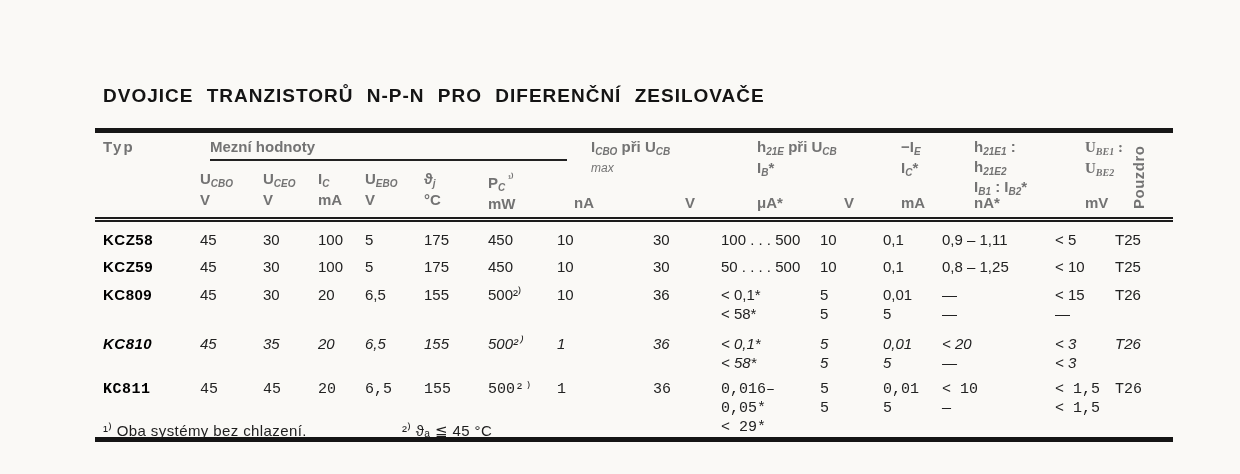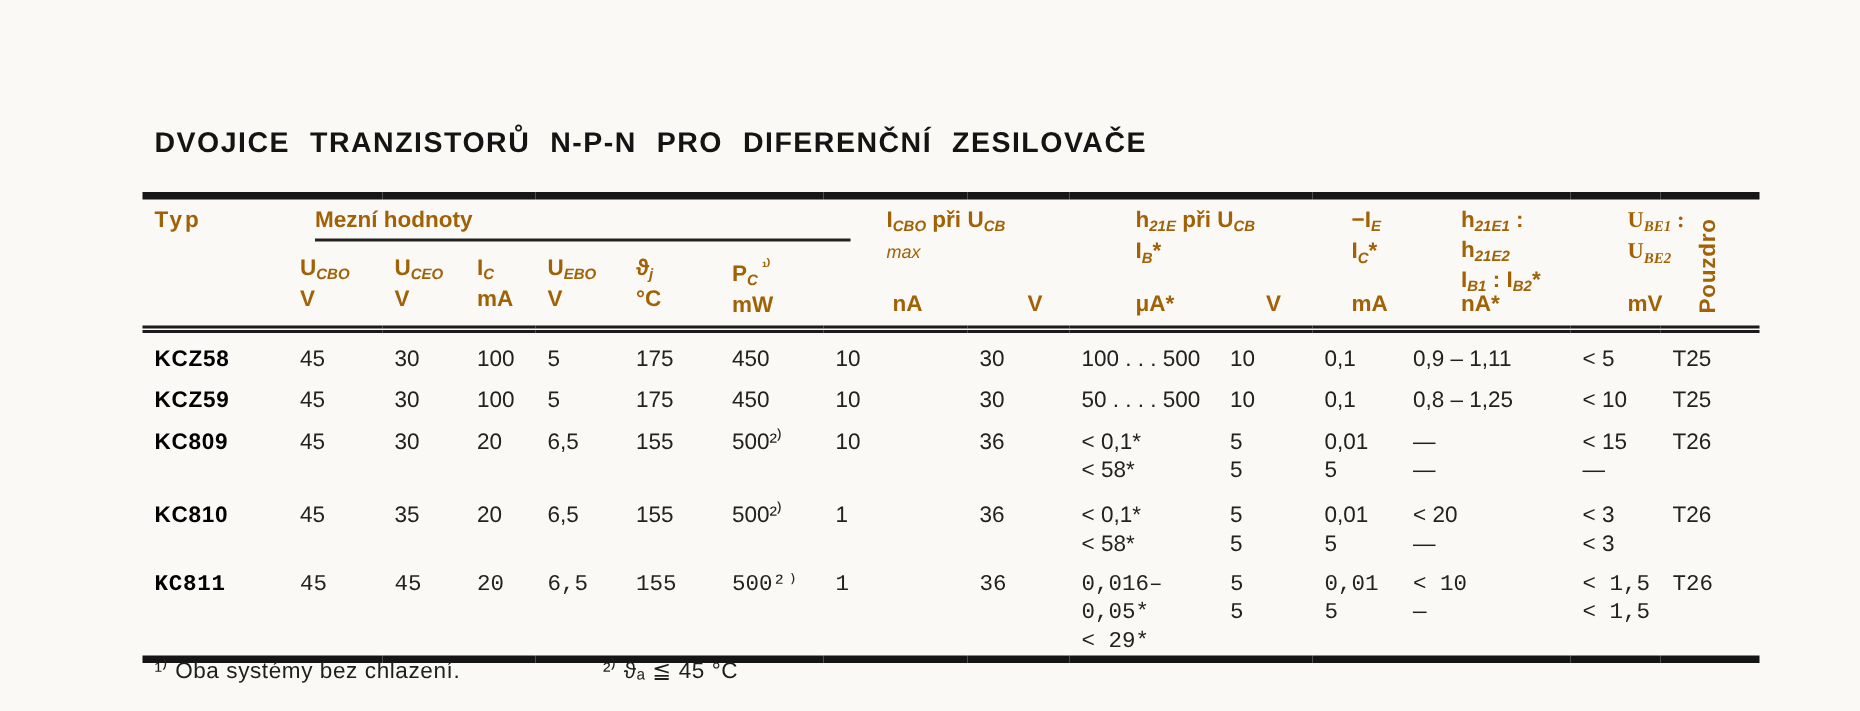--- a/index.html
+++ b/index.html
@@ -16,21 +16,21 @@
     color:#141414;
   }
   table.datasheet{
     position:absolute;left:95px;top:128px;width:1078px;
     border-collapse:collapse;table-layout:fixed;
     border-top:5px solid #171717;
   }
   thead{border-bottom:5px double #1b1b1b;}
   tbody{border-bottom:5px solid #151515;}
   th,td{font-weight:normal;text-align:left;vertical-align:top;padding:0 0 0 8px;}
-  thead td{font-weight:bold;font-size:15px;line-height:16px;color:#a16207;}
+  thead td{font-weight:bold;font-size:15px;line-height:16px;color:#737373;}
   .tr-a{height:37px;}
   .tr-b{height:52px;}
   .typ-h{padding-top:6px;letter-spacing:2px;}
   .group-h{padding-top:6px;padding-left:18px;}
   .group-underline{border-bottom:2px solid #222;width:357px;margin-top:4px;}
   .limit-cell{padding-top:3px;}
   .s{font-size:10px;font-style:italic;vertical-align:-3px;letter-spacing:0;}
   .sup{font-size:10px;vertical-align:6px;}
   .it{font-style:italic;font-size:12px;font-weight:normal;}
   .blk{position:relative;height:84px;padding-top:6px;box-sizing:border-box;}
@@ -46,23 +46,23 @@
     writing-mode:vertical-rl;transform:rotate(180deg);
     font-weight:bold;font-size:15px;height:74px;margin-left:16px;margin-top:2px;
     letter-spacing:0.5px;
   }
   tbody td{font-size:15px;line-height:19px;white-space:pre-line;color:#222;}
   tbody .col-typ{font-weight:bold;letter-spacing:0.5px;color:#000000;}
   tbody .col-ratio{text-align:left;padding-left:0;}
   .rr0{height:34px;} .rr0 td{padding-top:8px;}
   .rr1{height:26px;} .rr1 td{padding-top:3px;margin-left:30px;}
   .rr2{height:37px;} .rr2 td{padding-top:5px;}
-  .rr3{height:44px;} .rr3 td{padding-top:11px;}
+  .rr3{height:44px;} .rr3 td{padding-top:11px;font-style:italic;}
   .rr4{height:44px;font-family:Liberation Mono, monospace;} .rr4 td{padding-top:8px;}
-  .footnote{position:absolute;top:436px;font-size:15px;letter-spacing:0.4px;color:#1e1e1e;}
+  .footnote{position:absolute;top:420px;font-size:15px;letter-spacing:0.4px;color:#1e1e1e;}
   .fn1{left:103px;}
   .fn2{left:402px;}
 </style>
 </head>
 <body>
 
 <div class="page-title">DVOJICE TRANZISTORŮ N-P-N PRO DIFERENČNÍ ZESILOVAČE</div>
 
 <table class="datasheet">
   <colgroup>
@@ -86,21 +86,21 @@
     <tr class="tr-a">
       <td rowspan="2" class="typ-h">Typ</td>
       <td colspan="6" class="group-h">
         <span>Mezní hodnoty</span>
         <div class="group-underline"></div>
       </td>
       <td colspan="2" rowspan="2">
         <div class="blk pad34">
           <div class="hl"><span>I</span><span class="s">CBO</span> <span>při</span> <span>U</span><span class="s">CB</span></div>
           <div class="hl it">max</div>
-          <span class="unit" style="left:38px">nA</span>
+          <span class="unit" style="left:17px">nA</span>
           <span class="unit" style="left:128px">V</span>
         </div>
       </td>
       <td colspan="2" rowspan="2">
         <div class="blk pad36">
           <div class="hl"><span>h</span><span class="s">21E</span> <span>při</span> <span>U</span><span class="s">CB</span></div>
           <div class="hl"><span>I</span><span class="s">B</span><span>*</span></div>
           <span class="unit" style="left:36px">μA*</span>
           <span class="unit" style="left:123px">V</span>
         </div>

